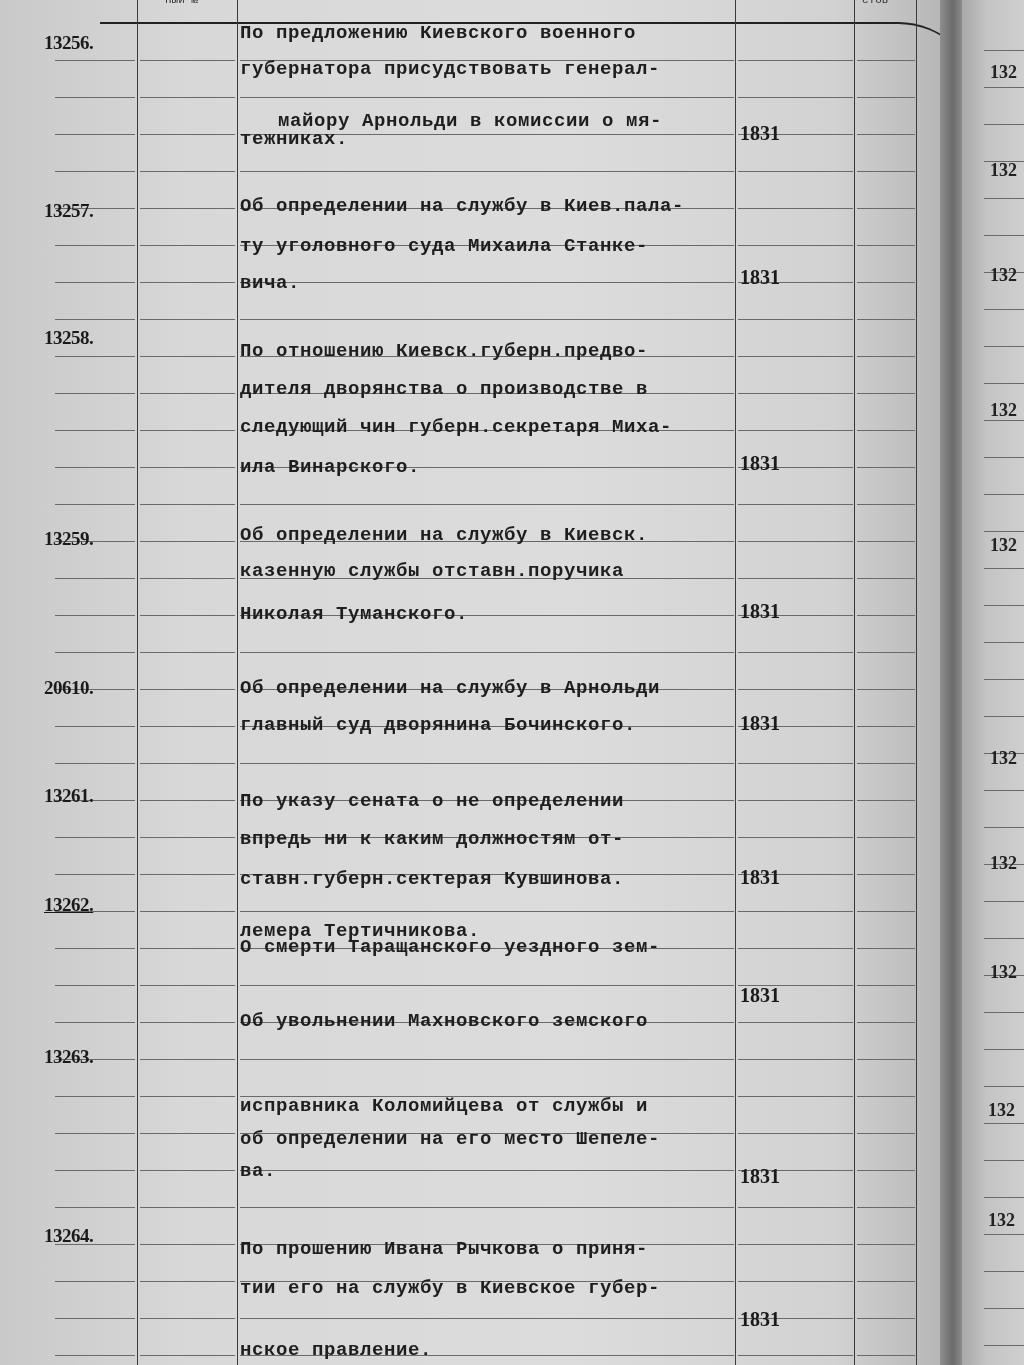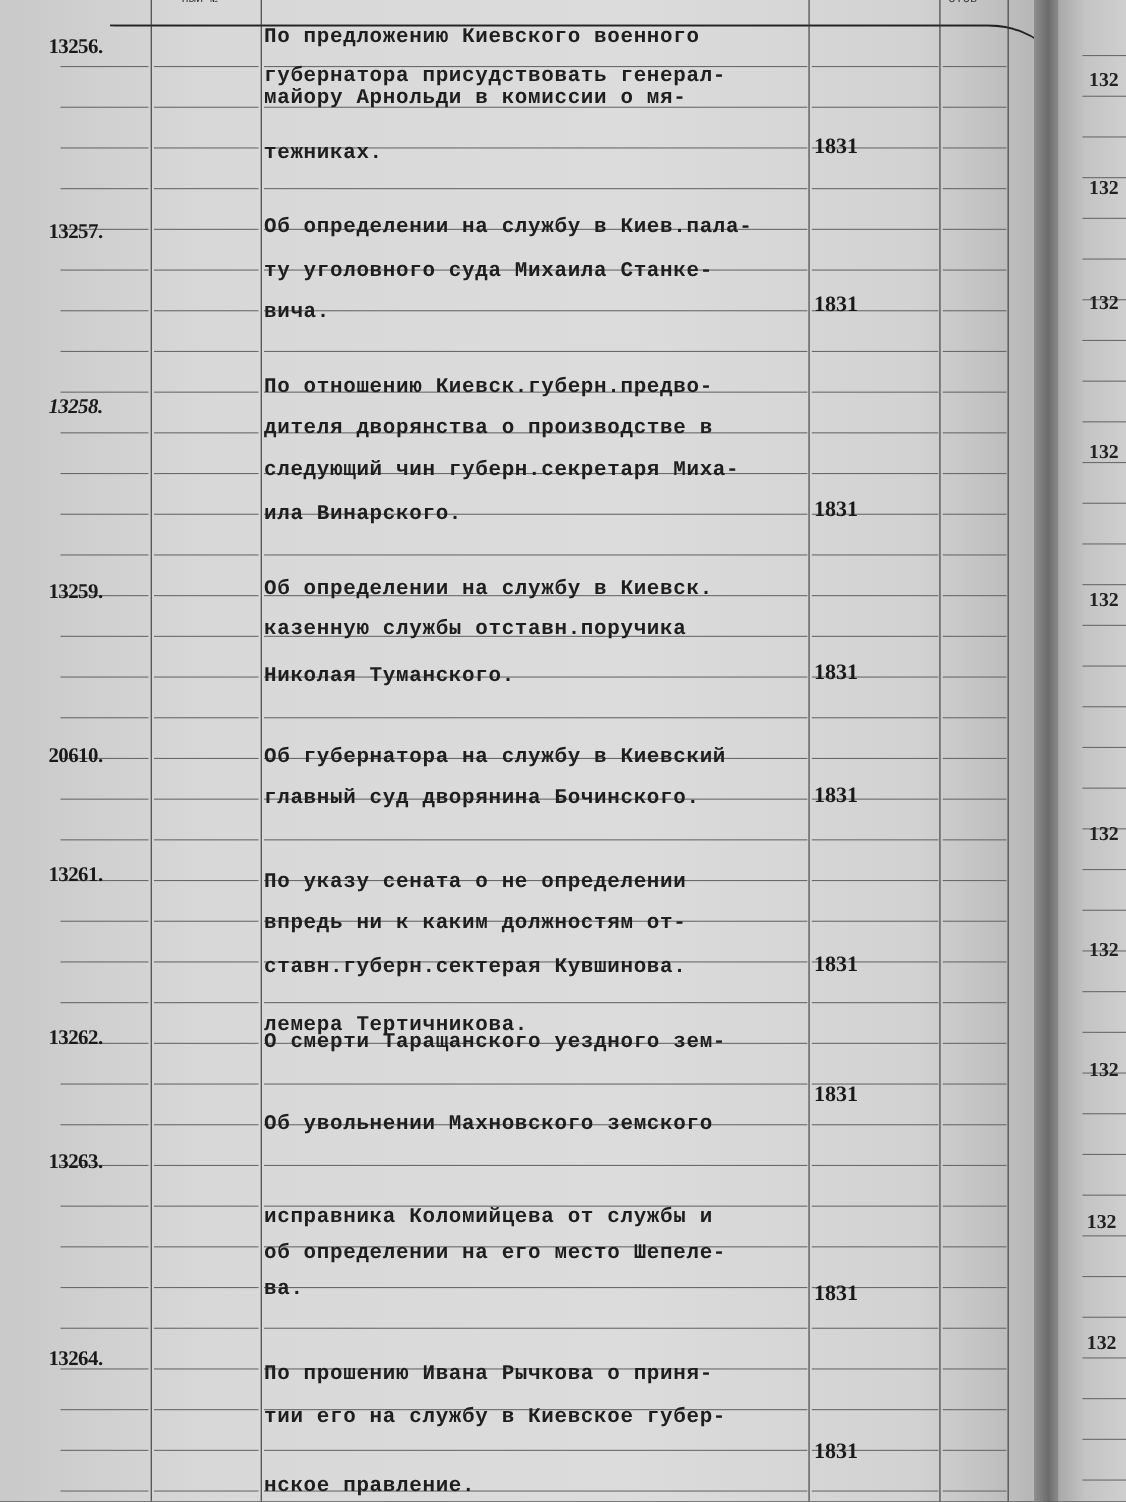--- a/index.html
+++ b/index.html
@@ -240,67 +240,67 @@
       <div class="hline" style="left: 140px; top: 1355px; width: 95px;"></div>
       <div class="hline" style="left: 240px; top: 1355px; width: 494px;"></div>
       <div class="hline" style="left: 738px; top: 1355px; width: 115px;"></div>
       <div class="hline" style="left: 857px; top: 1355px; width: 58px;"></div>
     </div>
 
   <div>
     <span class="entry-no" style="top:32px;">13256.</span>
     <span class="line" style="top:22px;">По предложению Киевского военного</span>
     <span class="line" style="top:58px;">губернатора присудствовать генерал-</span>
-    <span class="line" style="top:78px;">майору Арнольди в комиссии о мя-</span>
+    <span class="line" style="top:110px;margin-left:38px;">майору Арнольди в комиссии о мя-</span>
     <span class="line" style="top:128px;">тежниках.</span>
     <span class="year" style="top:122px;">1831</span>
   </div>
 
   <div>
     <span class="entry-no" style="top:200px;">13257.</span>
     <span class="line" style="top:195px;">Об определении на службу в Киев.пала-</span>
     <span class="line" style="top:235px;">ту уголовного суда Михаила Станке-</span>
     <span class="line" style="top:272px;">вича.</span>
     <span class="year" style="top:266px;">1831</span>
   </div>
 
   <div>
-    <span class="entry-no" style="top:359px;font-style:italic;">13258.</span>
+    <span class="entry-no" style="top:327px;">13258.</span>
     <span class="line" style="top:340px;">По отношению Киевск.губерн.предво-</span>
     <span class="line" style="top:378px;">дителя дворянства о производстве в</span>
     <span class="line" style="top:416px;">следующий чин губерн.секретаря Миха-</span>
     <span class="line" style="top:456px;">ила Винарского.</span>
     <span class="year" style="top:452px;">1831</span>
   </div>
 
   <div>
     <span class="entry-no" style="top:528px;">13259.</span>
     <span class="line" style="top:524px;">Об определении на службу в Киевск.</span>
     <span class="line" style="top:560px;">казенную службы отставн.поручика</span>
     <span class="line" style="top:603px;">Николая Туманского.</span>
     <span class="year" style="top:600px;">1831</span>
   </div>
 
   <div>
     <span class="entry-no" style="top:677px;">20610.</span>
-    <span class="line" style="top:677px;">Об губернатора на службу в Киевский</span>
+    <span class="line" style="top:677px;">Об определении на службу в Арнольди</span>
     <span class="line" style="top:714px;">главный суд дворянина Бочинского.</span>
     <span class="year" style="top:712px;">1831</span>
   </div>
 
   <div>
     <span class="entry-no" style="top:785px;">13261.</span>
     <span class="line" style="top:790px;">По указу сената о не определении</span>
     <span class="line" style="top:828px;">впредь ни к каким должностям от-</span>
     <span class="line" style="top:868px;">ставн.губерн.сектерая Кувшинова.</span>
     <span class="year" style="top:866px;">1831</span>
   </div>
 
   <div>
-    <span class="entry-no" style="top:933px;">13262.</span>
+    <span class="entry-no" style="top:894px;text-decoration:underline;">13262.</span>
     <span class="line" style="top:936px;">О смерти Таращанского уездного зем-</span>
     <span class="line" style="top:920px;">лемера Тертичникова.</span>
     <span class="year" style="top:984px;">1831</span>
   </div>
 
   <div>
     <span class="entry-no" style="top:1046px;">13263.</span>
     <span class="line" style="top:1010px;">Об увольнении Махновского земского</span>
     <span class="line" style="top:1095px;">исправника Коломийцева от службы и</span>
     <span class="line" style="top:1128px;">об определении на его место Шепеле-</span>

